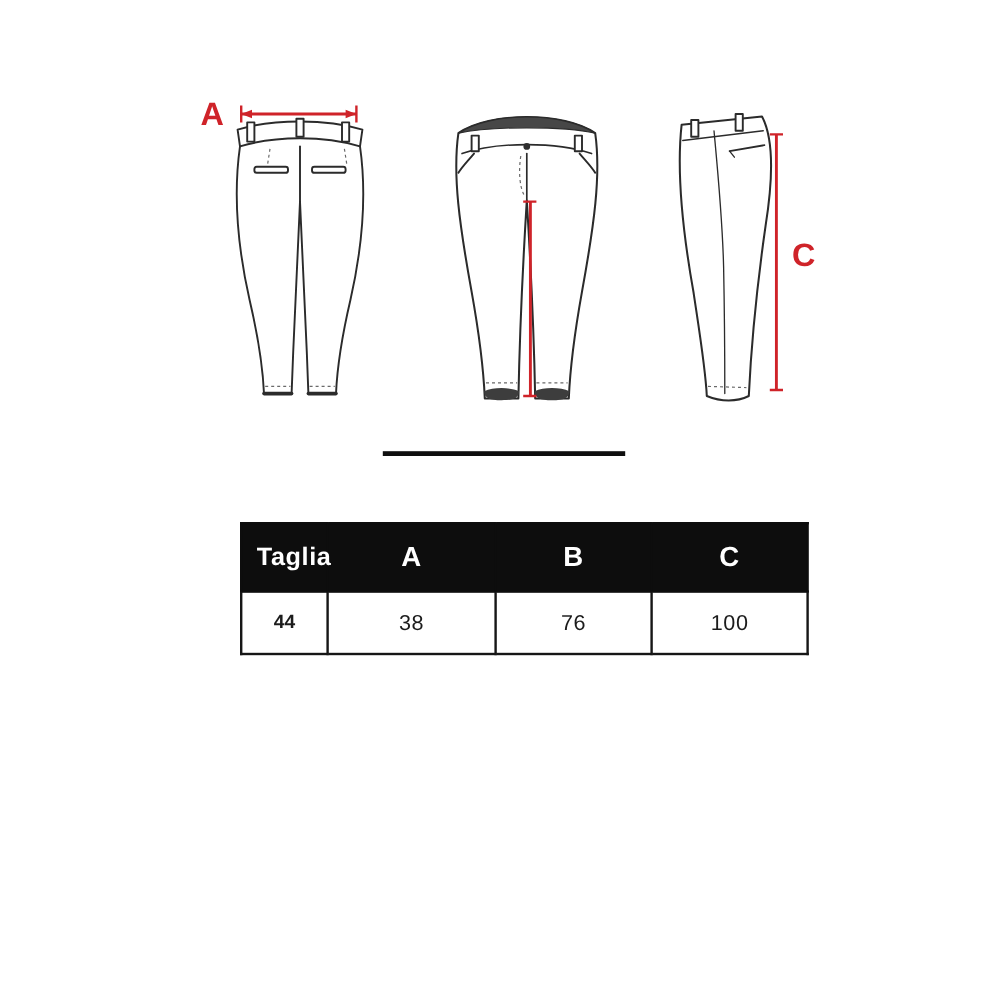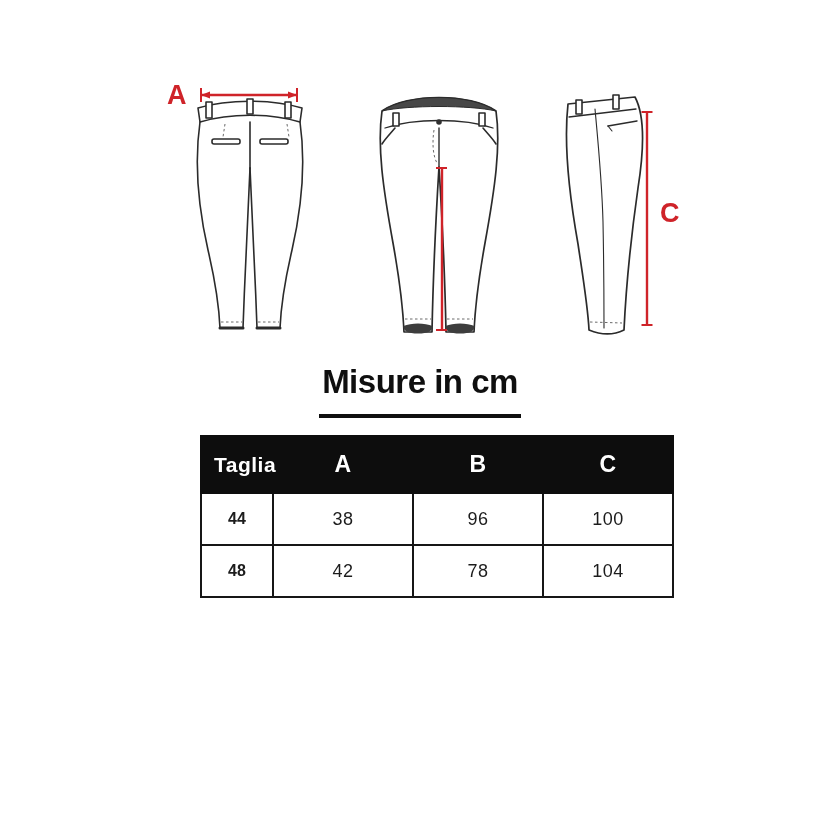--- a/index.html
+++ b/index.html
@@ -129,21 +129,20 @@
       <path class="stitch" d="M34,230 L66,231"></path>
     </g>
     <g>
       <line class="accent-line" x1="91" y1="20" x2="91" y2="233"></line>
       <line class="accent-tick" x1="85.5" y1="20" x2="96.5" y2="20"></line>
       <line class="accent-tick" x1="85.5" y1="233" x2="96.5" y2="233"></line>
     </g>
   </svg>
 
   <div class="title-wrap">
-    <h1>Misure in cm</h1>
     <div class="title-underline"></div>
   </div>
 
   <table class="size-table">
     <colgroup>
       <col style="width:72px">
         <col style="width:140px">
         <col style="width:130px">
         <col style="width:130px">
     </colgroup>
@@ -152,25 +151,19 @@
         <th class="taglia">Taglia</th>
         <th>A</th>
         <th>B</th>
         <th>C</th>
       </tr>
     </thead>
     <tbody>
       <tr>
         <td class="size-col">44</td>
         <td>38</td>
-        <td>96</td>
+        <td>76</td>
         <td>100</td>
-      </tr>
-      <tr>
-        <td class="size-col">48</td>
-        <td>42</td>
-        <td>78</td>
-        <td>104</td>
       </tr>
     </tbody>
   </table>
 
 </div>
 
 </body></html>

